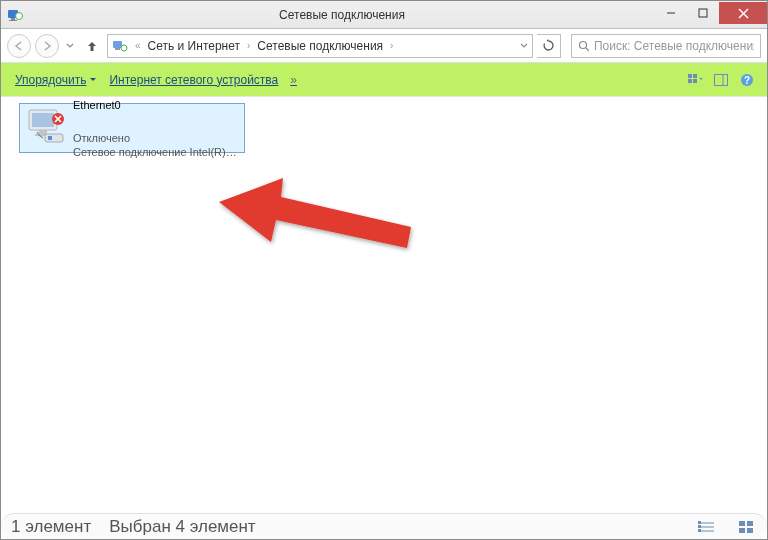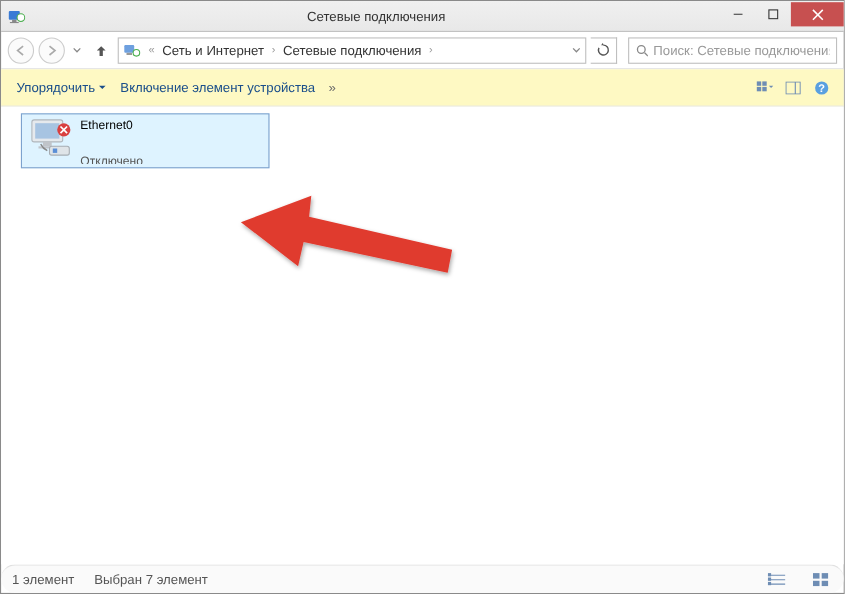--- a/index.html
+++ b/index.html
@@ -22,36 +22,36 @@
   .addressbar .crumb-sep { color:#999; font-size:10px; padding:0 3px;}
   .addressbar .crumb { white-space:nowrap;text-align:center; }
   .addressbar .addr-icon { width:16px; height:16px; display:inline-block;}
   .addressbar .spacer { flex:1; }
   .addressbar .drop { color:#888; }
   .refresh-btn { width:24px; height:24px; border:1px solid #bfbfbf; border-left:none; display:flex; align-items:center; justify-content:center; color:#555;}
   .searchbox { width:190px; height:24px; border:1px solid #bfbfbf; margin-left:6px; display:flex; align-items:center; padding:0 6px; font-size:12px; color:#888; gap:5px; background:#fff;}
   .searchbox input { border:none; outline:none; font-size:12px; color:#444; width:100%; background:transparent;}
   .searchbox input::placeholder { color:#999; }
   
-  .toolbar { height: 34px; border-bottom:1px solid #e5e5e5; display:flex; align-items:center; padding:0 8px; font-size:12px; color:#1a4e8a; background:#fef9c3;}
+  .toolbar { height: 34px; border-bottom:1px solid #e5e5e5; display:flex; align-items:center; padding:0 8px; font-size:12px; color:#1a4e8a; background:#bef264;text-decoration:underline;}
   .toolbar .tb-item { padding: 4px 6px; display:flex; align-items:center; gap:3px; cursor:default;}
   .toolbar .tb-sep { flex:1; }
   .toolbar .tb-chevron { color:#6a6a6a; padding:0 6px;}
   .toolbar .view-btn { width:24px; height:22px; display:flex; align-items:center; justify-content:center; border:1px solid transparent; margin-left:2px; color:#5a7fad;}
   
   .content { flex:1; background:#fff; position:relative; overflow:hidden;}
-  .conn-item { position:absolute; left:18px; top:6px; width:226px; height:50px; border:1px solid #7da2ce; background:#def3ff; display:flex; padding:3px 5px; gap:6px;}
+  .conn-item { position:absolute; left:18px; top:6px; width:226px; height:50px; border:1px solid #7da2ce; background:#def3ff; display:flex; padding:3px 5px; gap:6px;align-items:center;}
   .conn-item .conn-icon { width:42px; height:40px; flex-shrink:0; display:flex; align-items:center; justify-content:center;}
   .conn-item .conn-text { font-size:11px; color:#333; line-height:14px; overflow:hidden;}
   .conn-item .conn-title { color:#000; }
   .conn-item .conn-status { color:#555;margin-top:19px; }
   .conn-item .conn-desc { color:#555; white-space:nowrap; overflow:hidden; text-overflow:ellipsis; max-width:170px;}
   .arrow-overlay { position:absolute; left:210px; top:75px; pointer-events:none;}
   
-  .statusbar { height:26px; border-top:1px solid #e0e0e0; display:flex; align-items:center; font-size:12px; color:#555; padding:0 10px; gap:18px; background:#fafafa;border-radius:13px;}
+  .statusbar { height:26px; border-top:1px solid #e0e0e0; display:flex; align-items:center; font-size:17px; color:#555; padding:0 10px; gap:18px; background:#fafafa;border-radius:13px;}
   .statusbar .spacer { flex:1; }
   .statusbar .view-icon { width:22px; height:18px; display:flex; align-items:center; justify-content:center; color:#6e8db4;}
 </style>
 </head>
 <body>
 
 <div class="window">
 
   <div class="titlebar">
     <span class="app-icon">
@@ -140,21 +140,21 @@
   </div>
 
   <div class="toolbar">
     <div class="tb-item">
       <span>Упорядочить</span>
       <svg width="8" height="8">
           <path d="M1 2 L4 5 L7 2" fill="#1a4e8a"></path>
         </svg>
     </div>
     <div class="tb-item">
-      <span>Включение элемент устройства</span>
+      <span>Интернет сетевого устройства</span>
     </div>
     <div class="tb-chevron">»</div>
     <div class="tb-sep"></div>
     <div class="view-btn">
       <svg width="16" height="14">
         <rect x="1" y="1" width="4" height="4" fill="#6e8db4"></rect>
           <rect x="6" y="1" width="4" height="4" fill="#6e8db4"></rect>
         <rect x="1" y="6" width="4" height="4" fill="#6e8db4"></rect>
           <rect x="6" y="6" width="4" height="4" fill="#6e8db4"></rect>
         <path d="M12 5 L14 7 L16 5" fill="#6e8db4"></path>
@@ -205,21 +205,21 @@
         <filter id="sh" x="-20%" y="-20%" width="140%" height="140%">
           <feDropShadow dx="1" dy="2" stdDeviation="2" flood-opacity="0.35"></feDropShadow>
         </filter>
       </defs>
       <path d="M 200 55 L 70 25 L 72 6 L 8 30 L 60 70 L 65 48 L 196 76 Z" fill="#e03a2f" filter="url(#sh)"></path>
     </svg>
   </div>
 
   <div class="statusbar">
     <span>1 элемент</span>
-    <span>Выбран 7 элемент</span>
+    <span>Выбран 4 элемент</span>
     <span class="spacer"></span>
     <span class="view-icon">
       <svg width="16" height="12">
         <line x1="0" y1="2" x2="16" y2="2" stroke="#6e8db4"></line>
           <line x1="0" y1="6" x2="16" y2="6" stroke="#6e8db4"></line>
           <line x1="0" y1="10" x2="16" y2="10" stroke="#6e8db4"></line>
         <rect x="0" y="0" width="3" height="3" fill="#6e8db4"></rect>
           <rect x="0" y="4" width="3" height="3" fill="#6e8db4"></rect>
           <rect x="0" y="8" width="3" height="3" fill="#6e8db4"></rect>
       </svg>

